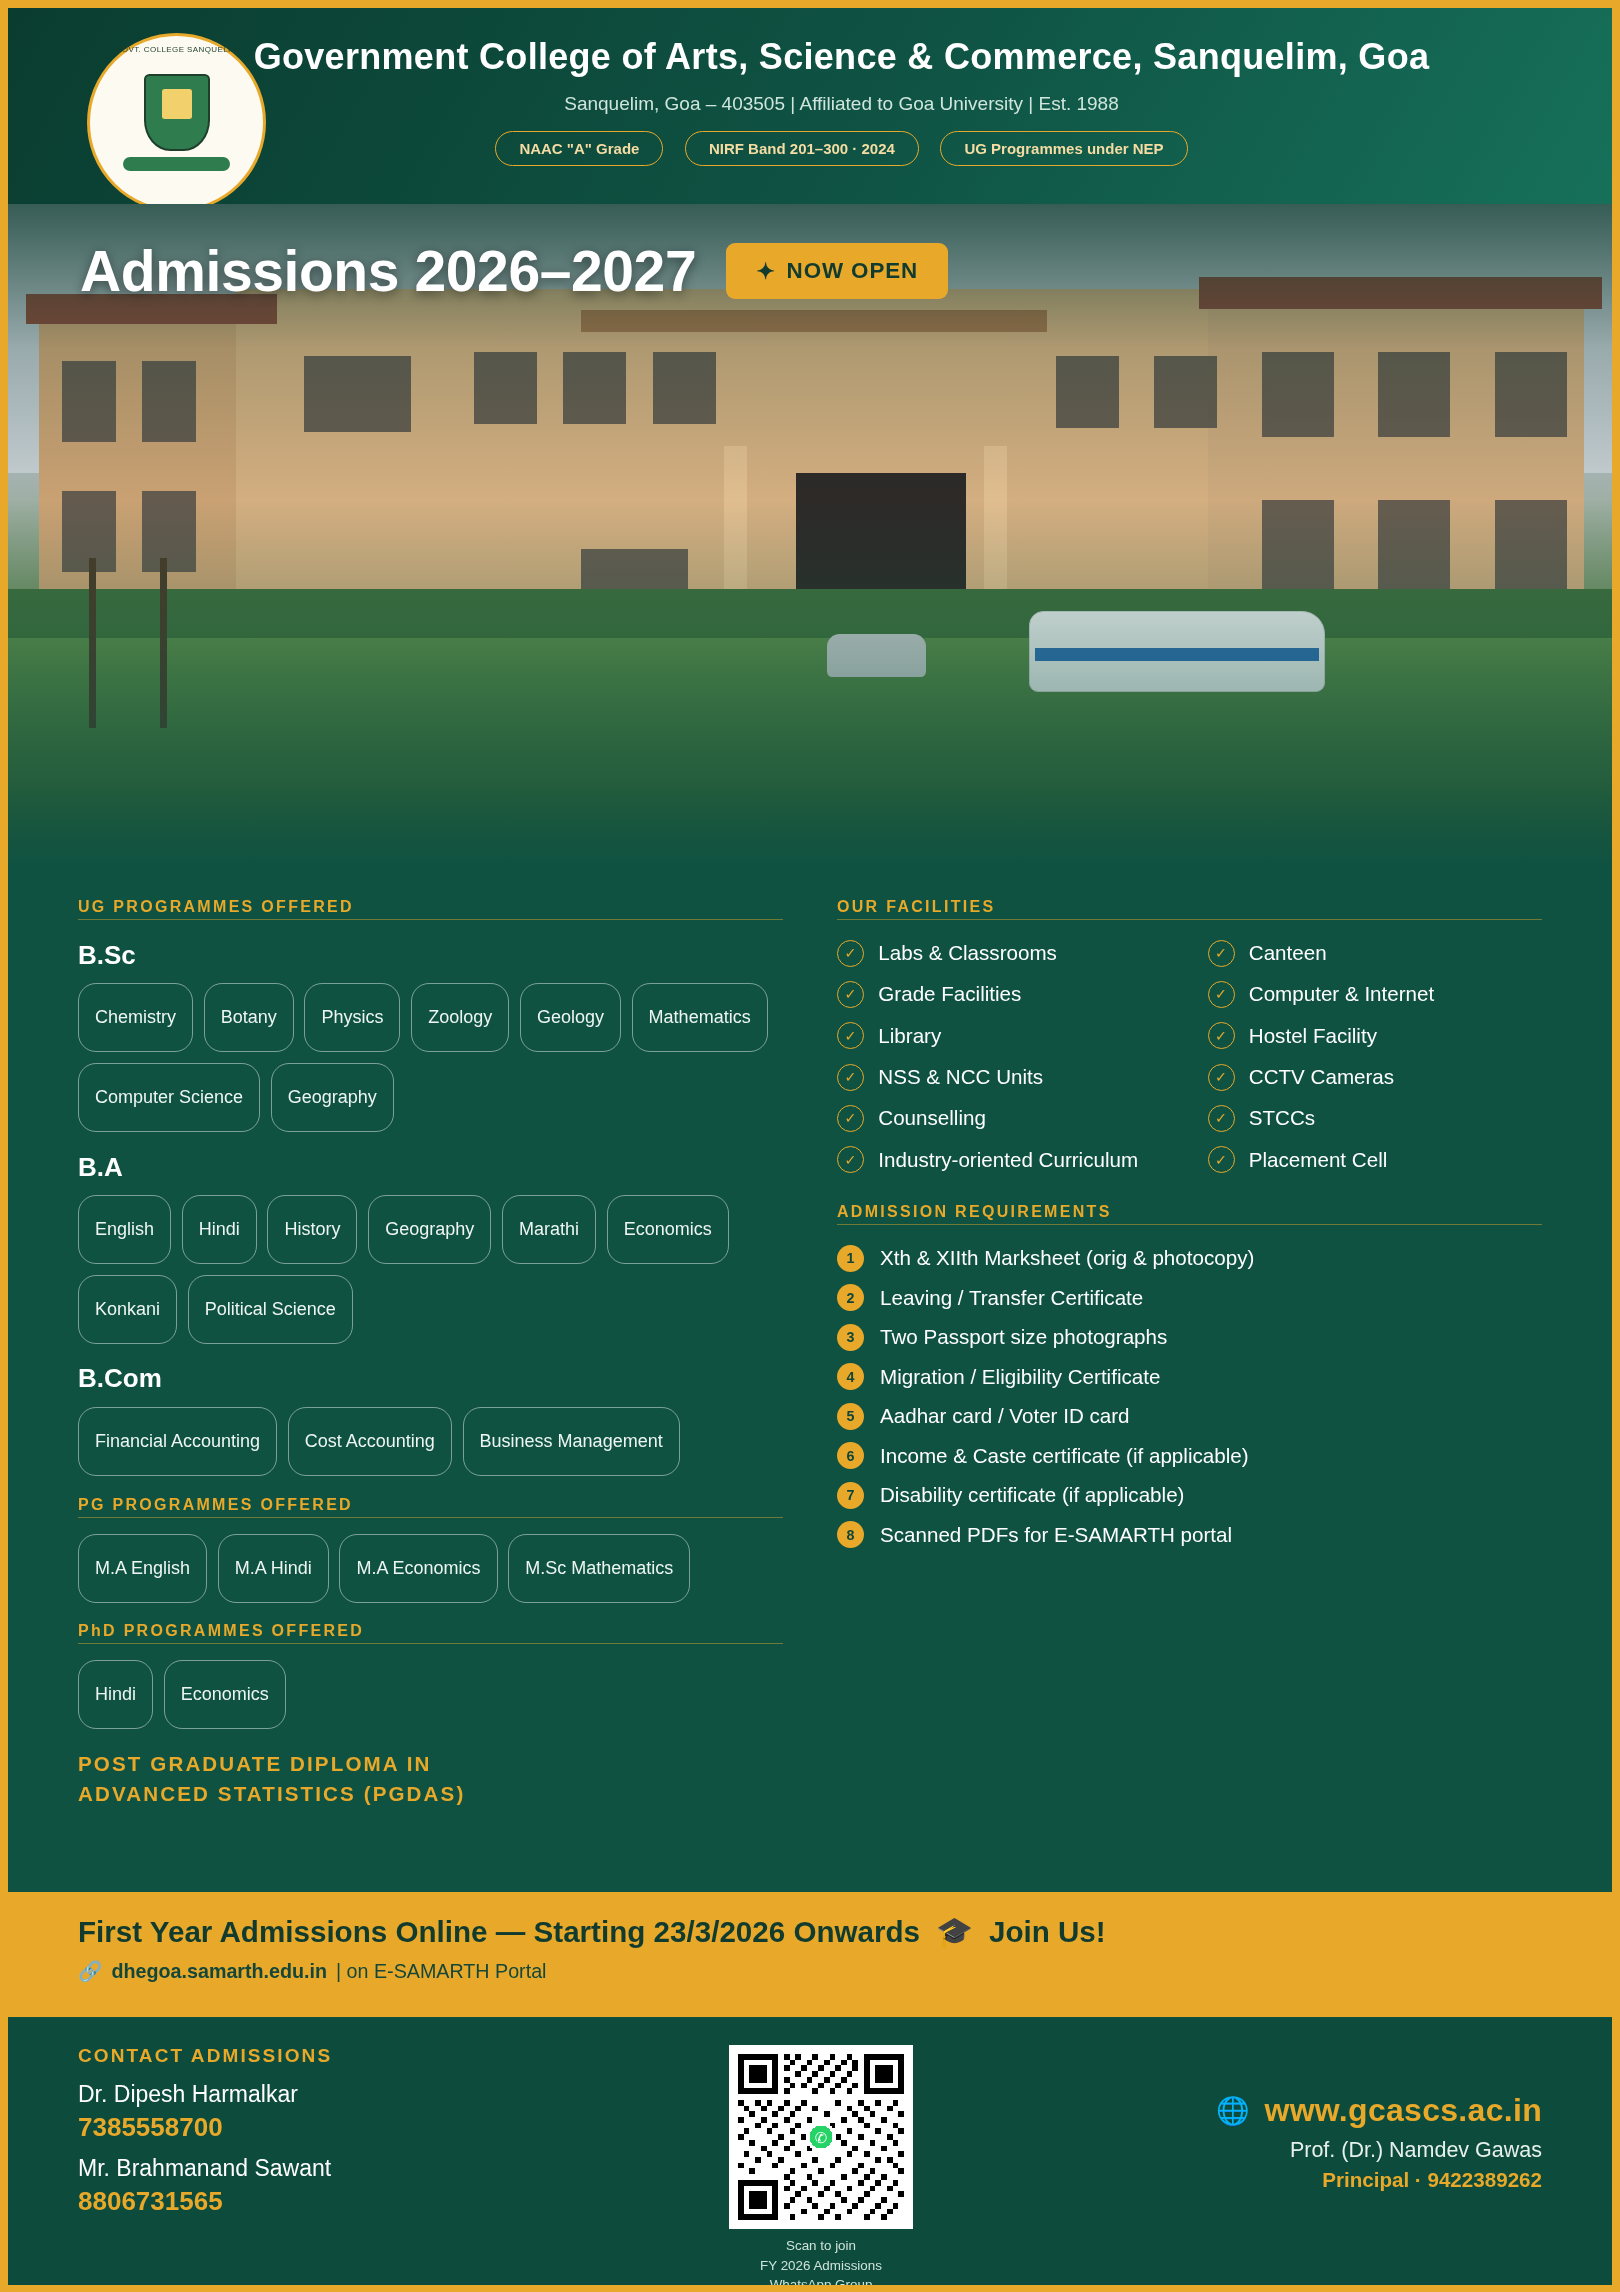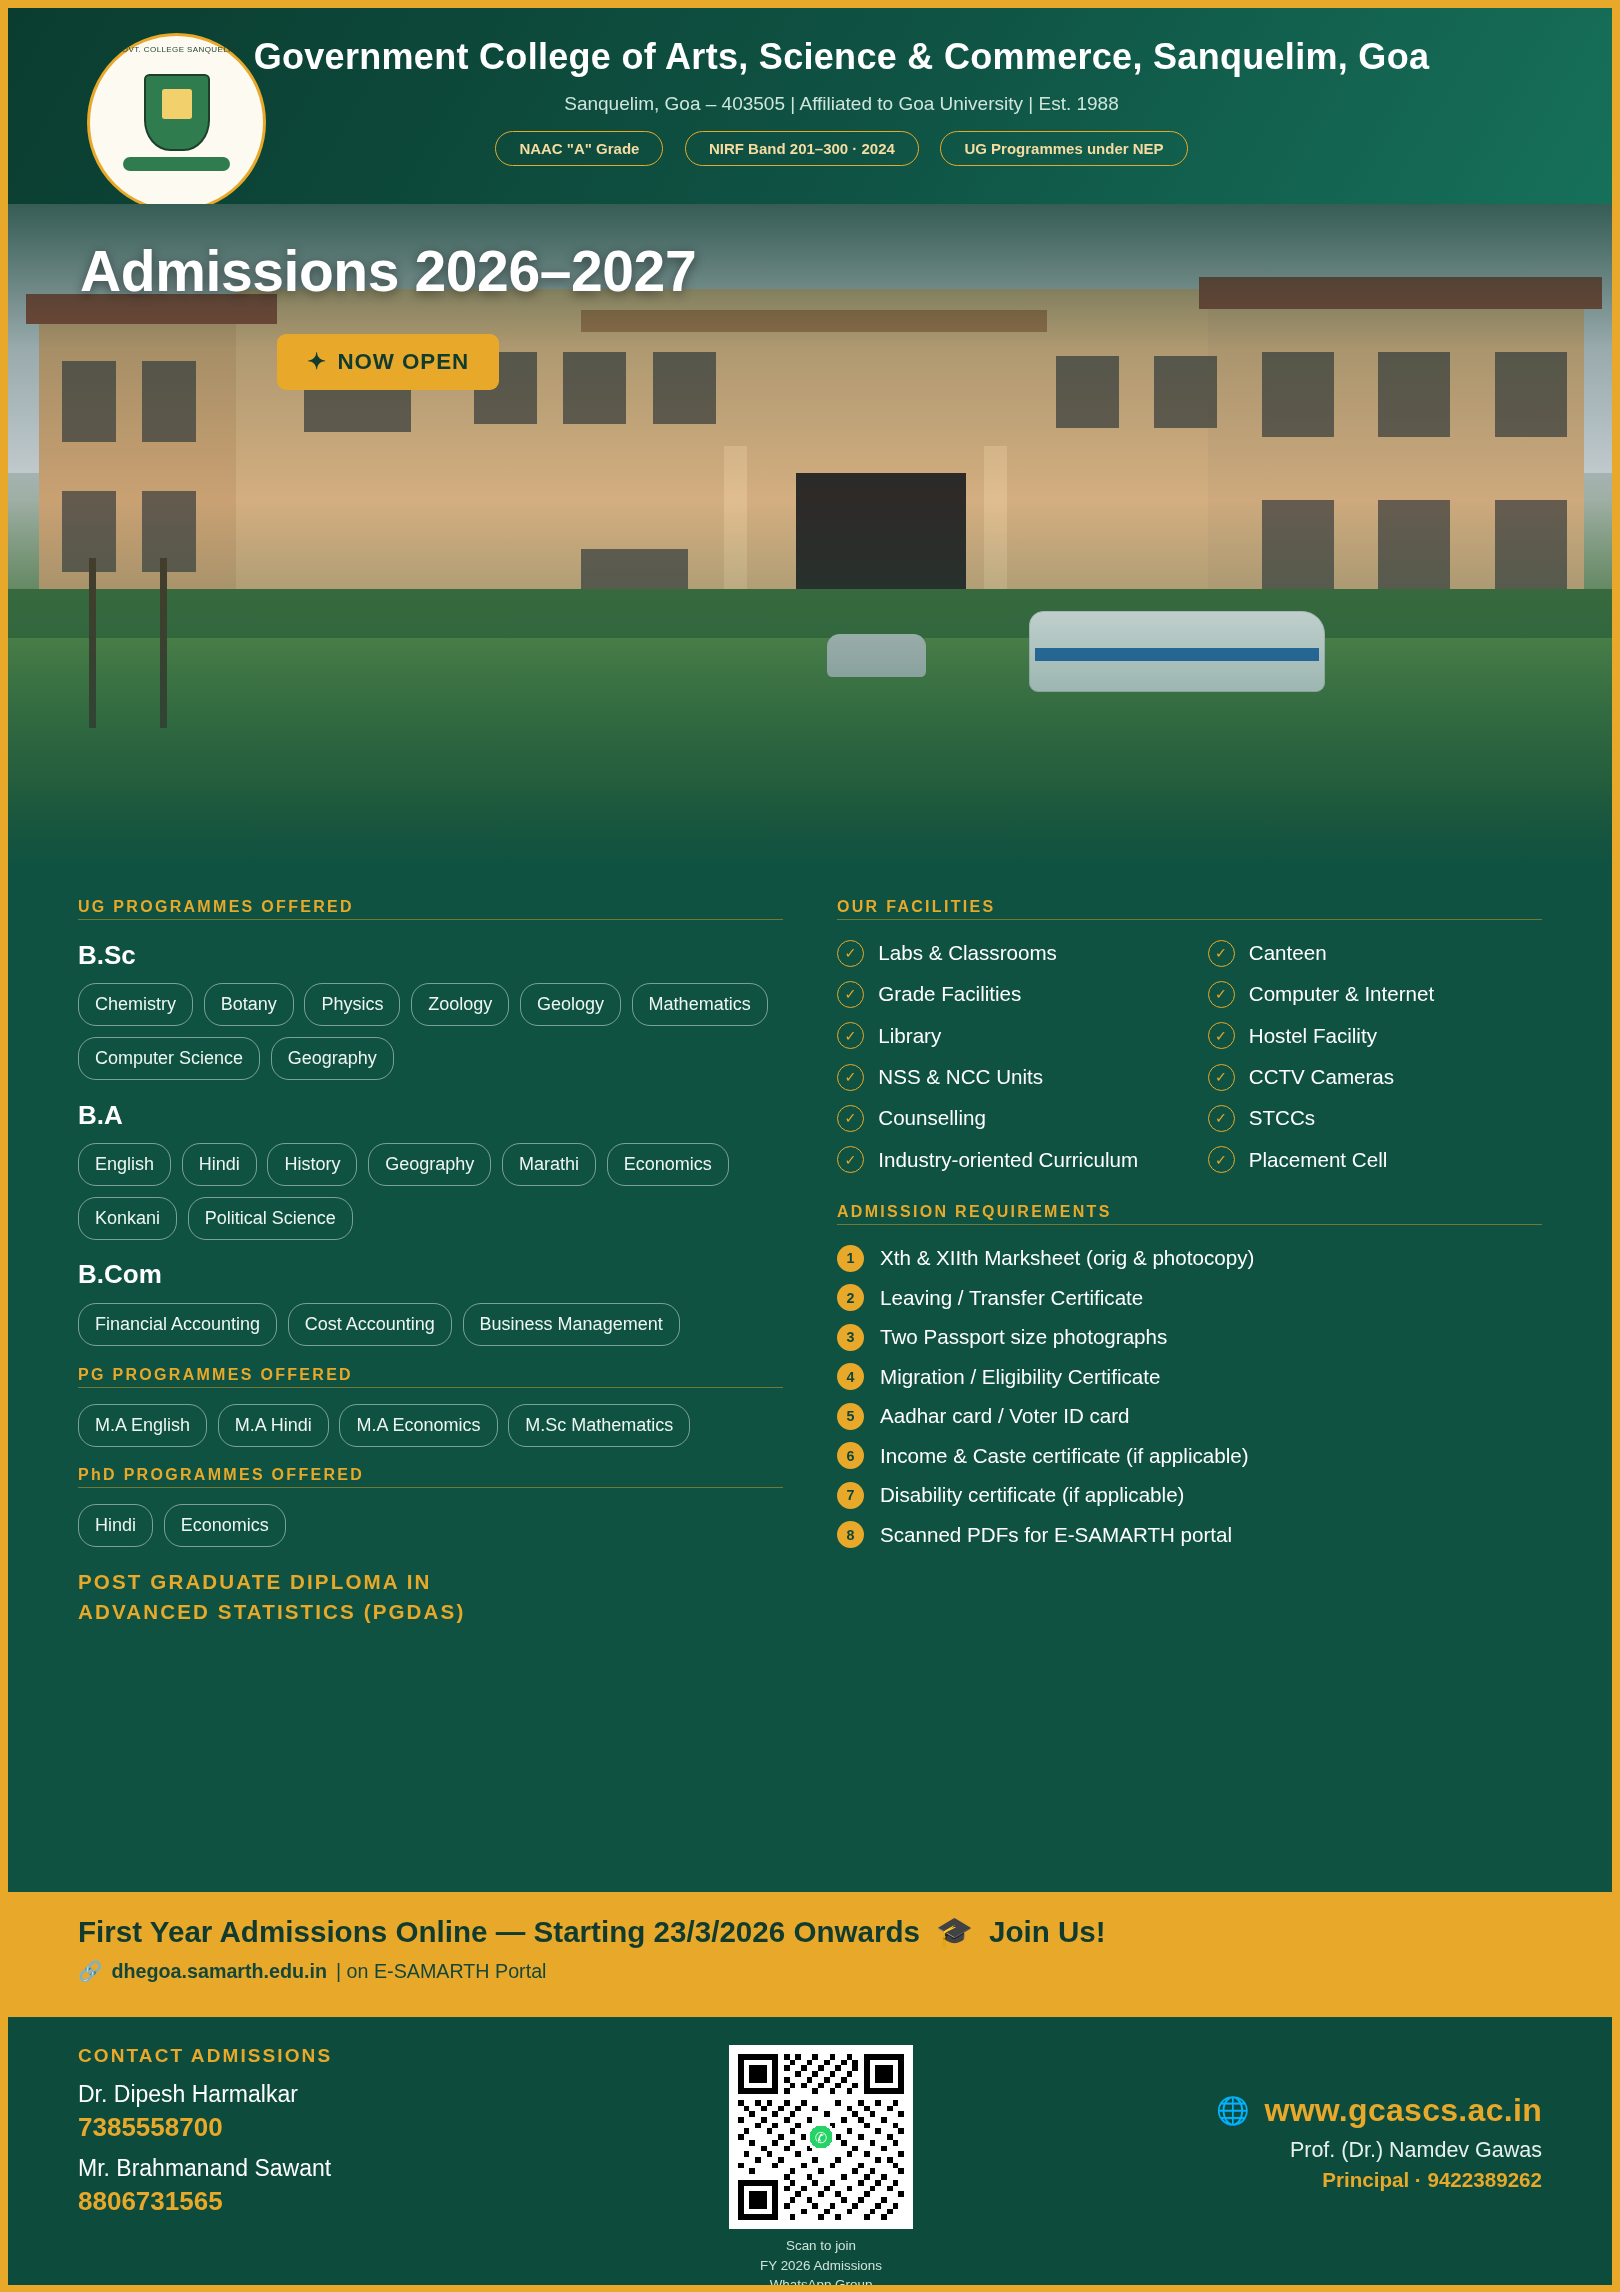--- a/index.html
+++ b/index.html
@@ -140,21 +140,21 @@
   }
   .tree {
     position: absolute; bottom: 134px; width: 7.2px; height: 170px; background:#4a3a28;
   }
   .hero-shade {
     position: absolute; inset: 0;
     background: linear-gradient(180deg, rgba(10,58,45,.72) 0%, rgba(10,58,45,.18) 22%, rgba(10,58,45,0) 45%, rgba(15,82,66,.55) 88%, rgba(15,82,66,.95) 100%);
   }
   .hero-title-row {
     position: absolute; left: 72px; top: 34px;
-    display: flex; align-items: center; gap: 30px; flex-direction: column;
+    display: flex; align-items: center; gap: 30px;
   }
   .hero-title {
     color: #ffffff;
     font-size: 57px;
     font-weight: bold;
     letter-spacing: -0.4px;
     text-shadow: 0 2.7px 10.7px rgba(0,0,0,.45);
   }
   .now-open {
     background: #e8a92a;
@@ -192,21 +192,21 @@
     font-size: 26px;
     font-weight: bold;
     margin: 7.2px 0 12.5px 0;
   }
   .chips { display: flex; flex-wrap: wrap; gap: 10.7px; margin-bottom: 19.7px; }
   .chip {
     border: 1.3px solid rgba(255,255,255,.45);
     color: #eef6f2;
     font-size: 18px;
     border-radius: 18px;
-    padding: 10px 16px;
+    padding: 23px 16px;
     white-space: nowrap;
   }
   .pgdas {
     color: #e8a92a;
     font-size: 20.6px;
     font-weight: bold;
     letter-spacing: 2.1px;
     line-height: 1.45;
     margin-top: 5.4px;
   }

